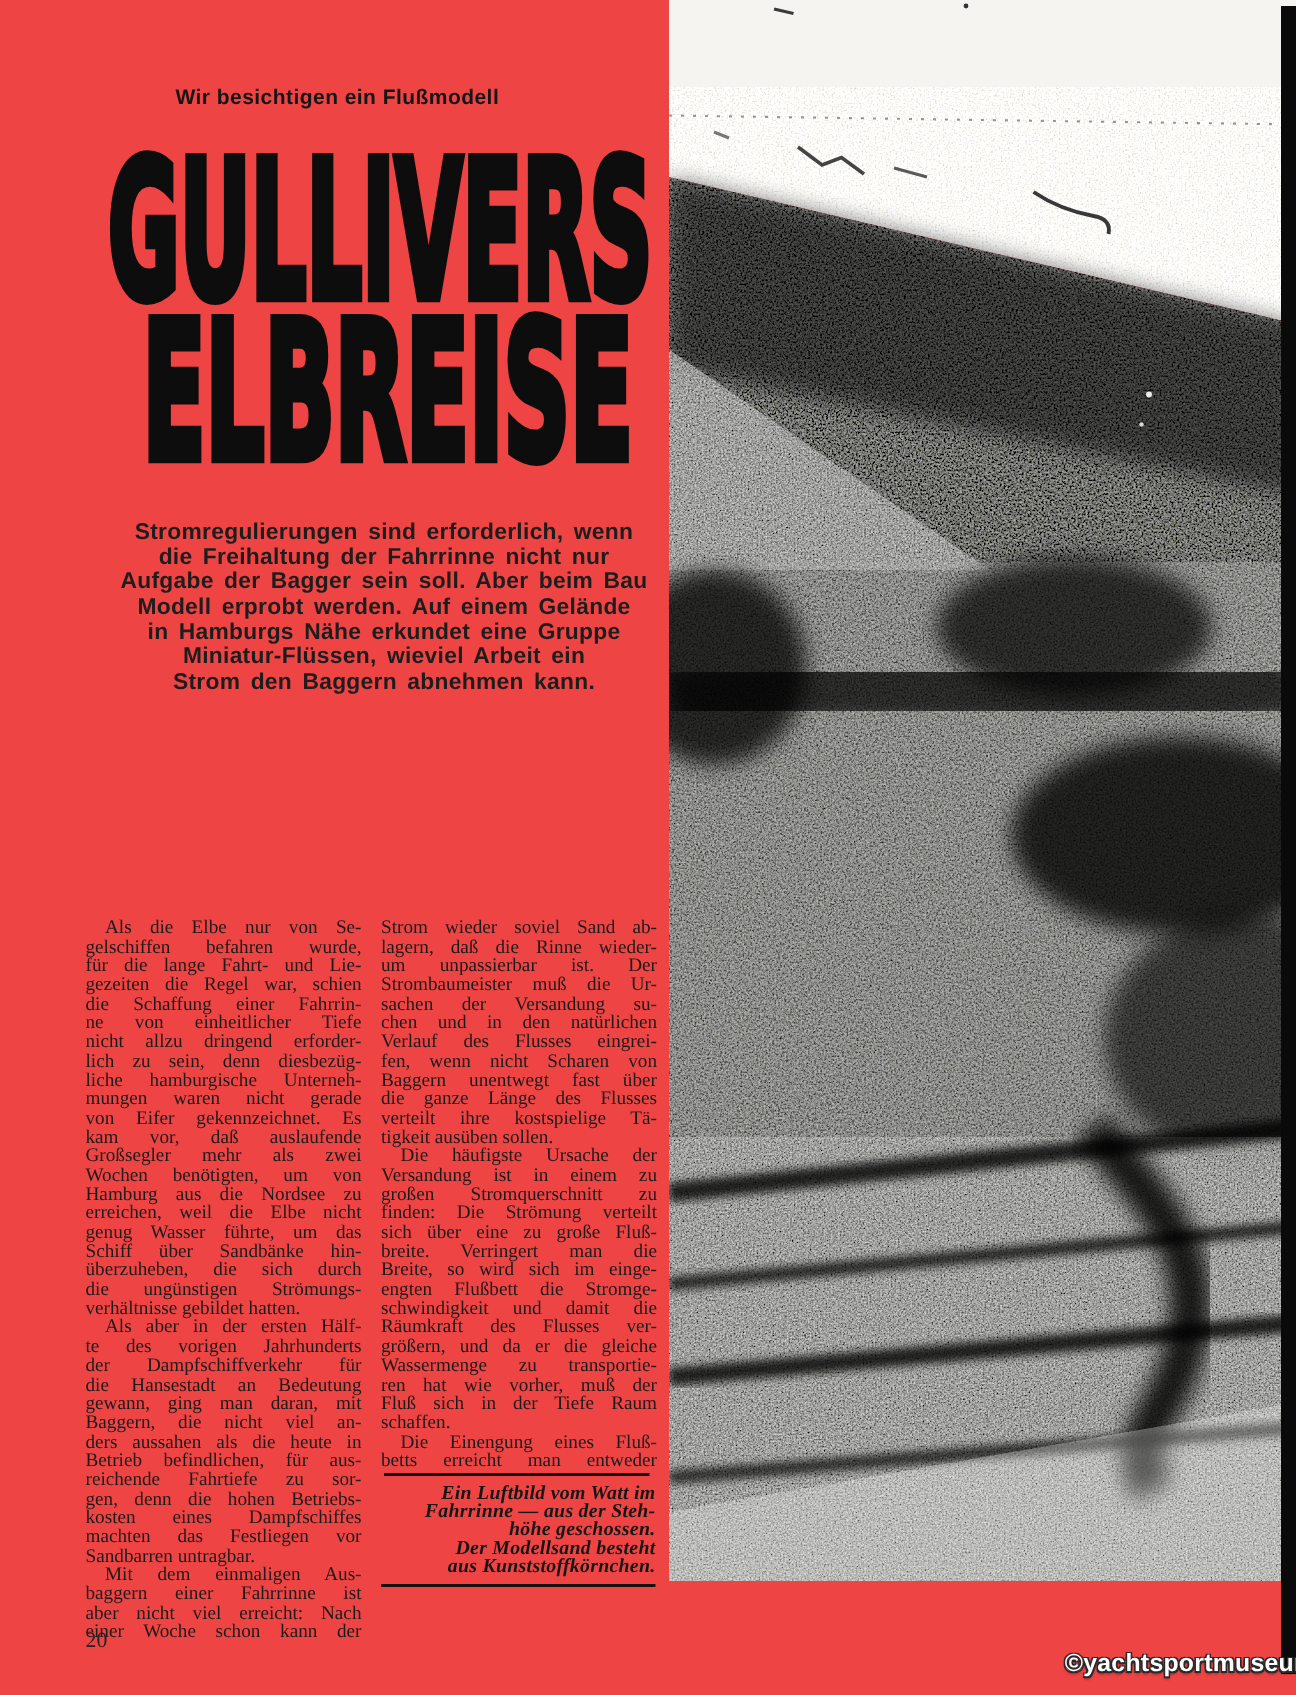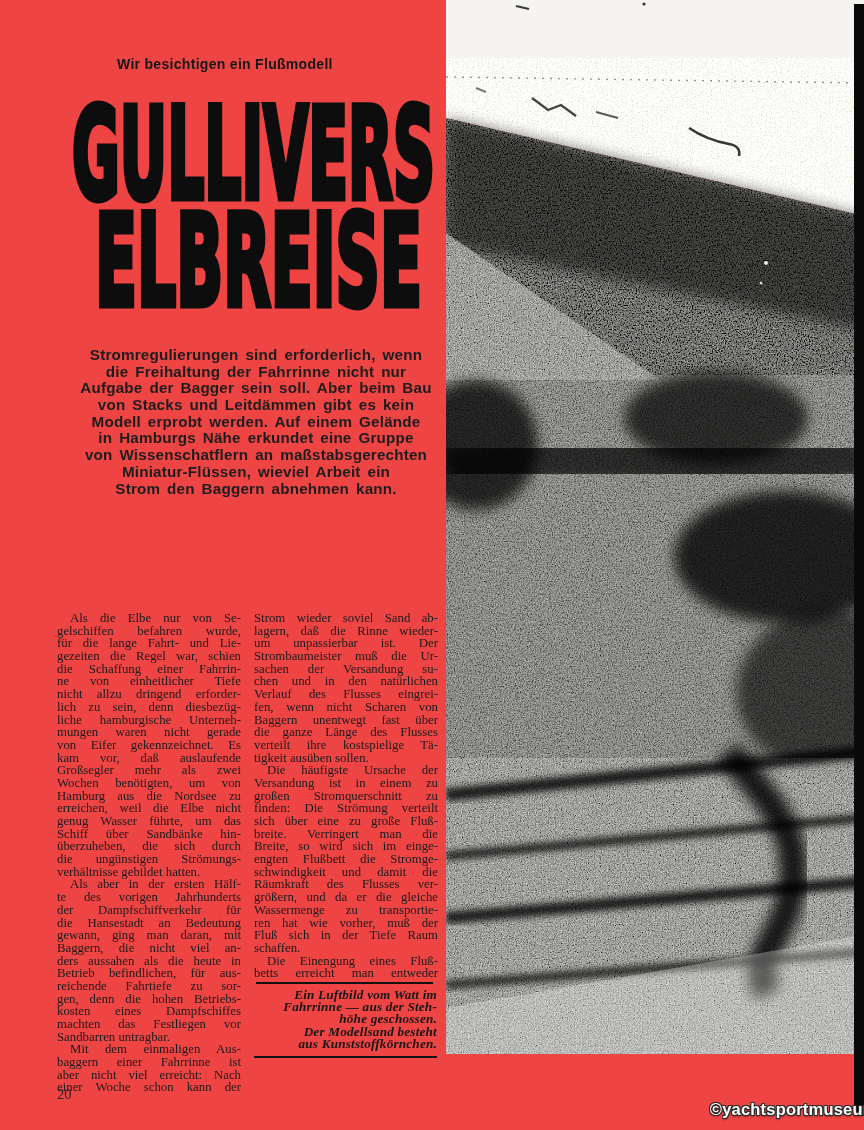--- a/index.html
+++ b/index.html
@@ -40,24 +40,22 @@
 
   <svg class="headline" width="392" height="218" viewBox="0 0 392 218">
     <text class="hl" x="12" y="103" textLength="363" lengthAdjust="spacingAndGlyphs">GULLIVERS</text>
     <text class="hl" x="35" y="210" textLength="327" lengthAdjust="spacingAndGlyphs">ELBREISE</text>
   </svg>
 
   <div class="lead" id="lead">
       <div class="lead-line">Stromregulierungen sind erforderlich, wenn</div>
       <div class="lead-line">die Freihaltung der Fahrrinne nicht nur</div>
       <div class="lead-line">Aufgabe der Bagger sein soll. Aber beim Bau</div>
-      <div class="lead-line">von Stacks und Leitdämmen gibt es kein</div>
       <div class="lead-line">Modell erprobt werden. Auf einem Gelände</div>
       <div class="lead-line">in Hamburgs Nähe erkundet eine Gruppe</div>
-      <div class="lead-line">von Wissenschatflern an maßstabsgerechten</div>
       <div class="lead-line">Miniatur-Flüssen, wieviel Arbeit ein</div>
       <div class="lead-line">Strom den Baggern abnehmen kann.</div>
     </div>
 
   <div class="col col-1" id="col-0">
       <div class="bl ind">Als die Elbe nur von Se-</div>
       <div class="bl">gelschiffen befahren wurde,</div>
       <div class="bl">für die lange Fahrt- und Lie-</div>
       <div class="bl">gezeiten die Regel war, schien</div>
       <div class="bl">die Schaffung einer Fahrrin-</div>

